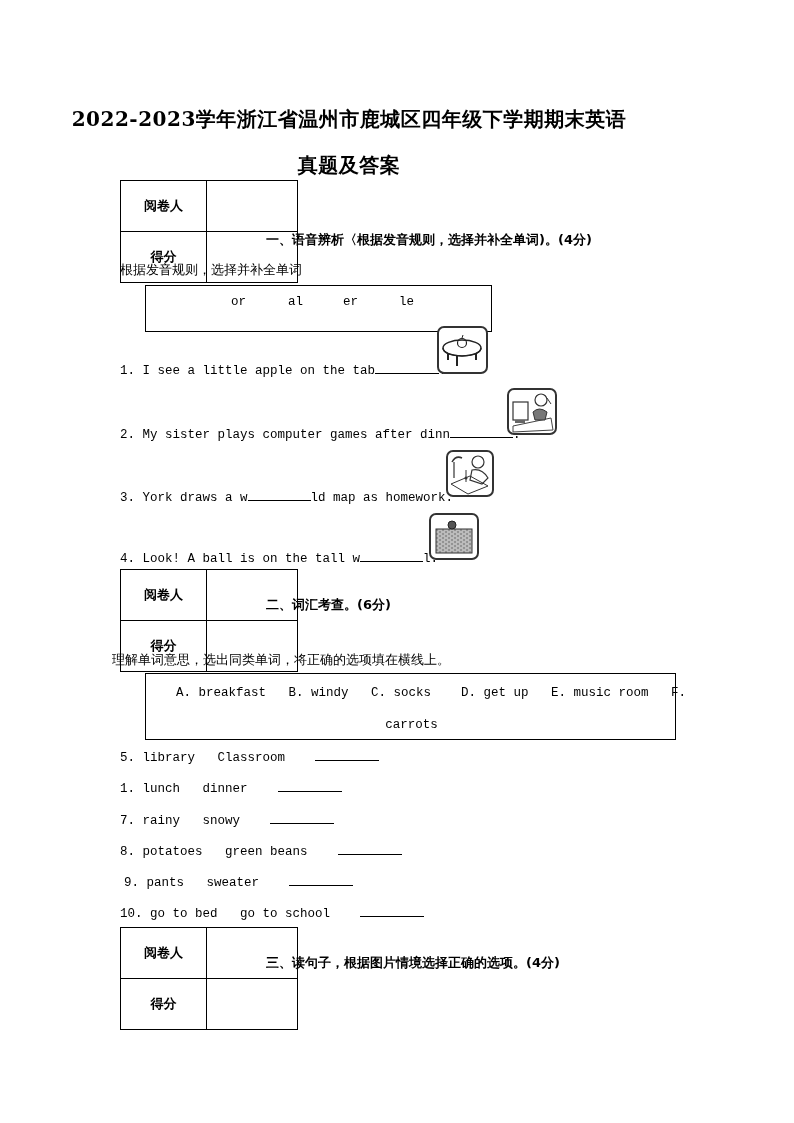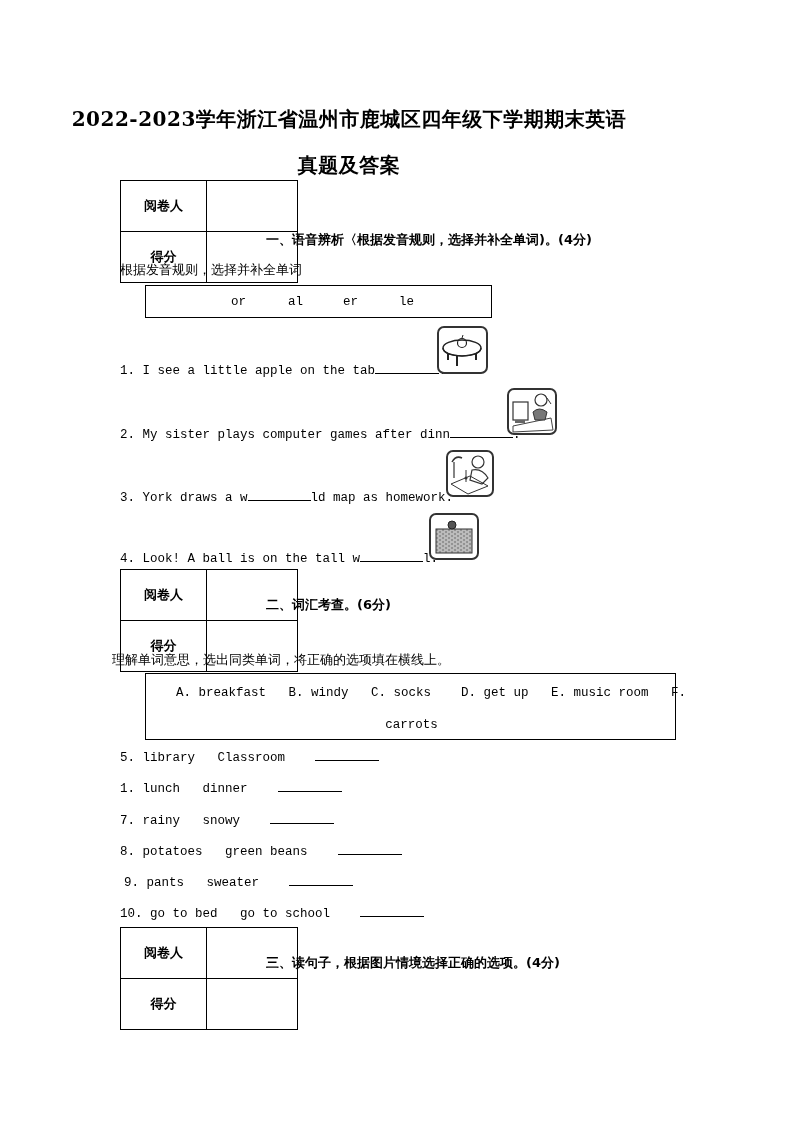--- a/index.html
+++ b/index.html
@@ -30,21 +30,21 @@
       </tr>
   <tr>
         <td>得分</td>
         <td class="blank"></td>
       </tr>
 </tbody>
   </table>
 <div class="section-head" style="left:266px; top:195px;margin-top:36px;">一、语音辨析〈根据发音规则，选择并补全单词)。(4分)</div>
 <div class="abs cn" style="left:120px; top:261px;">根据发音规则，选择并补全单词</div>
 
-<div class="box" style="left:145px; top:285px; width:347px; height:33px;">
+<div class="box" style="left:145px; top:285px; width:347px; height:47px;">
   <span class="abs mono" style="left:85px; top:9px;">or</span>
   <span class="abs mono" style="left:142px; top:9px;">al</span>
   <span class="abs mono" style="left:197px; top:9px;">er</span>
   <span class="abs mono" style="left:253px; top:9px;">le</span>
 </div>
 
 <div class="abs mono" style="left:120px; top:361px;"><span>1.</span> <span>I see a little apple on the tab</span><span class="blank-line" style="width:64px;"></span><span>.</span></div>
 <div class="pic" style="left:437px; top:326px; width:51px; height:48px;">
   <svg width="47" height="44" viewBox="0 0 47 44">
     <ellipse cx="23" cy="20" rx="19" ry="8" fill="none" stroke="#222" stroke-width="1.5"></ellipse>

